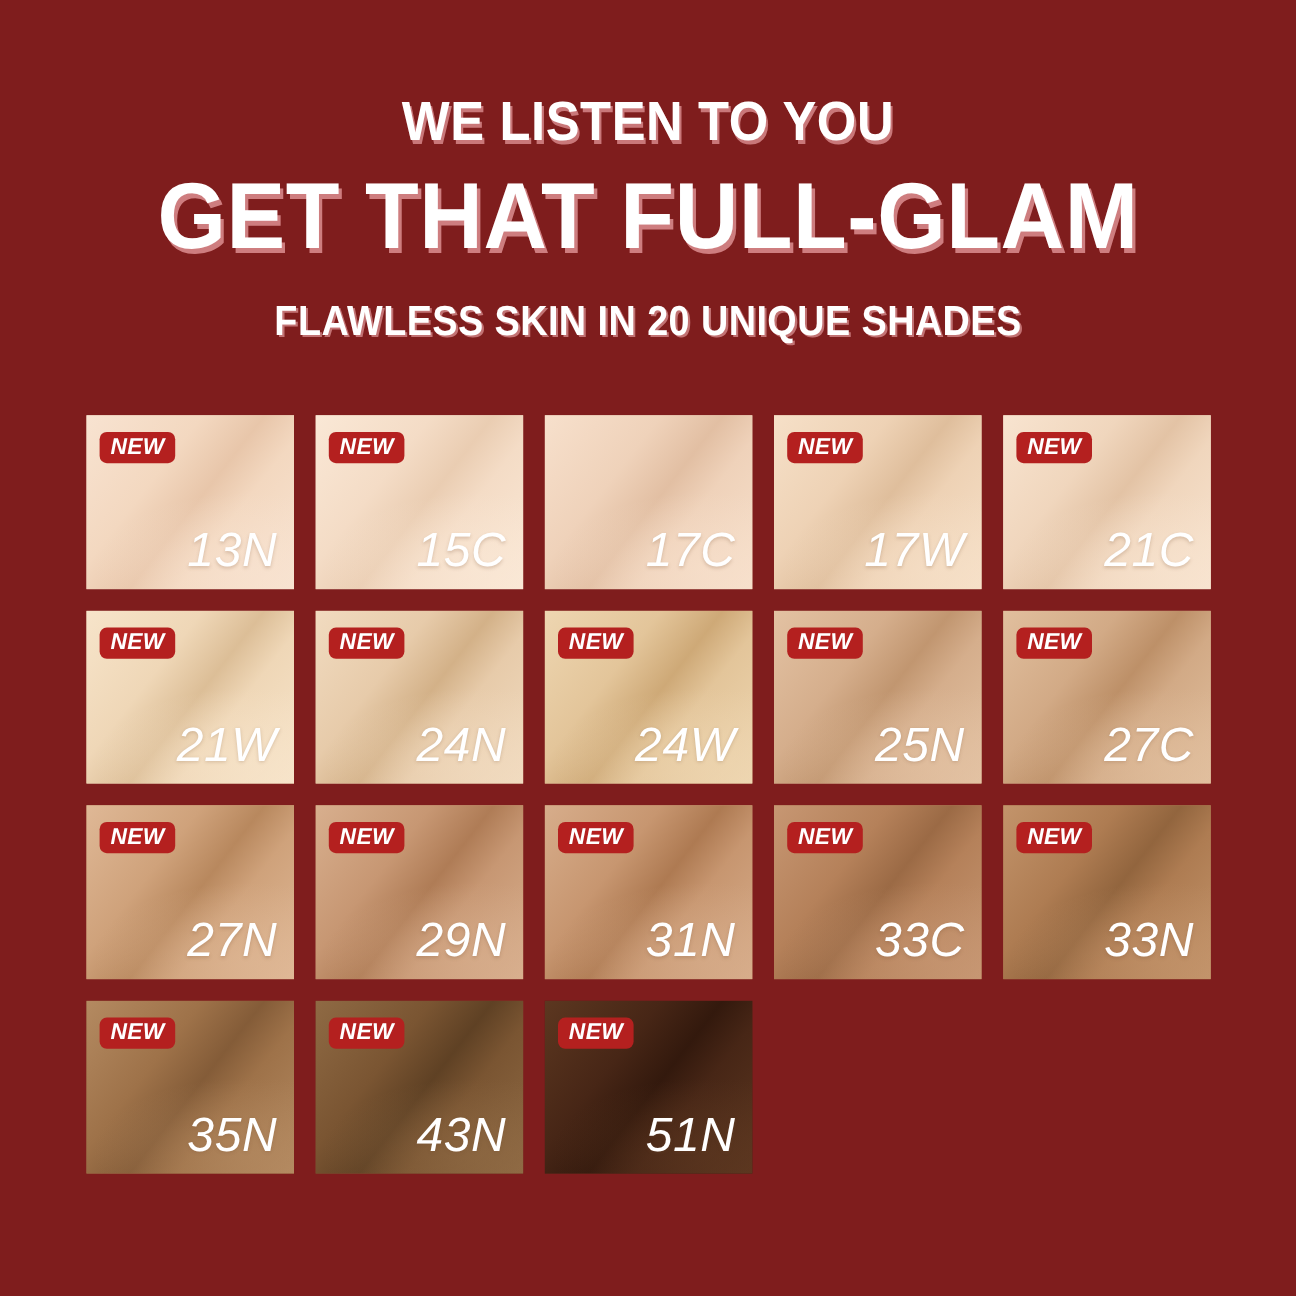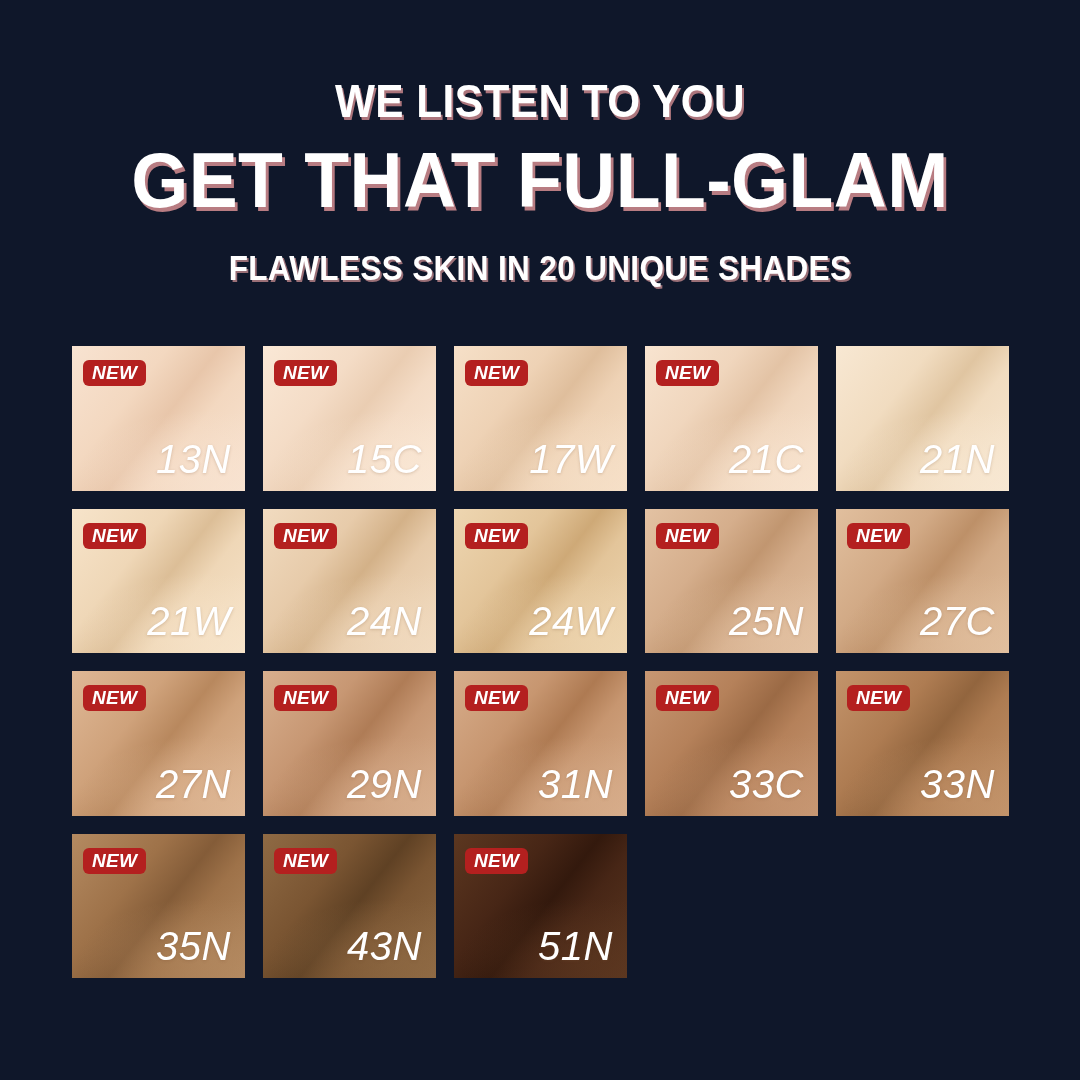--- a/index.html
+++ b/index.html
@@ -5,21 +5,21 @@
   html,body{margin:0;padding:0;}
   body{
     width:1080px;height:1080px;overflow:hidden;
     font-family:"Liberation Sans",sans-serif;
     background:#f5bcbe;
     position:relative;
   }
 
   .banner{
     position:absolute;inset:0;
-    background:#0f172a;
+    background:#7f1d1d;
   }
 
   
   .head-wrap{
     position:absolute;left:0;right:0;top:78px;
     text-align:center;
   }
   .eyebrow{
     font-size:46px;
     font-weight:700;
@@ -111,37 +111,37 @@
         <div class="sheen" style="background: radial-gradient(120% 70% at 78% 88%, rgba(248, 227, 209, 0.6) 0%, transparent 62%);"></div>
         <div class="badge" style="background: rgb(180, 32, 31);">NEW</div>
         <div class="code">13N</div>
       </div>
       <div class="swatch" style="background: rgb(244, 220, 198);">
         <div class="sheen" style="background: linear-gradient(128deg, rgb(250, 232, 214) 0%, rgb(244, 220, 198) 34%, rgb(234, 205, 178) 52%, rgb(244, 220, 198) 66%, rgb(250, 232, 214) 100%);"></div>
         <div class="sheen" style="background: radial-gradient(120% 70% at 78% 88%, rgba(250, 232, 214, 0.6) 0%, transparent 62%);"></div>
         <div class="badge" style="background: rgb(180, 32, 31);">NEW</div>
         <div class="code">15C</div>
       </div>
+      <div class="swatch" style="background: rgb(239, 210, 186);">
+        <div class="sheen" style="background: linear-gradient(128deg, rgb(247, 224, 204) 0%, rgb(239, 210, 186) 34%, rgb(226, 191, 163) 52%, rgb(239, 210, 186) 66%, rgb(247, 224, 204) 100%);"></div>
+        <div class="sheen" style="background: radial-gradient(120% 70% at 78% 88%, rgba(247, 224, 204, 0.6) 0%, transparent 62%);"></div>
+        <div class="code">17C</div>
+      </div>
       <div class="swatch" style="background: rgb(238, 210, 181);">
         <div class="sheen" style="background: linear-gradient(128deg, rgb(246, 224, 200) 0%, rgb(238, 210, 181) 34%, rgb(223, 190, 156) 52%, rgb(238, 210, 181) 66%, rgb(246, 224, 200) 100%);"></div>
         <div class="sheen" style="background: radial-gradient(120% 70% at 78% 88%, rgba(246, 224, 200, 0.6) 0%, transparent 62%);"></div>
         <div class="badge" style="background: rgb(180, 32, 31);">NEW</div>
         <div class="code">17W</div>
       </div>
       <div class="swatch" style="background: rgb(240, 214, 189);">
         <div class="sheen" style="background: linear-gradient(128deg, rgb(248, 228, 208) 0%, rgb(240, 214, 189) 34%, rgb(227, 195, 165) 52%, rgb(240, 214, 189) 66%, rgb(248, 228, 208) 100%);"></div>
         <div class="sheen" style="background: radial-gradient(120% 70% at 78% 88%, rgba(248, 228, 208, 0.6) 0%, transparent 62%);"></div>
         <div class="badge" style="background: rgb(180, 32, 31);">NEW</div>
         <div class="code">21C</div>
       </div>
-      <div class="swatch" style="background: rgb(241, 220, 192);">
-        <div class="sheen" style="background: linear-gradient(128deg, rgb(248, 232, 211) 0%, rgb(241, 220, 192) 34%, rgb(224, 197, 161) 52%, rgb(241, 220, 192) 66%, rgb(248, 232, 211) 100%);"></div>
-        <div class="sheen" style="background: radial-gradient(120% 70% at 78% 88%, rgba(248, 232, 211, 0.6) 0%, transparent 62%);"></div>
-        <div class="code">21N</div>
-      </div>
       <div class="swatch" style="background: rgb(239, 215, 183);">
         <div class="sheen" style="background: linear-gradient(128deg, rgb(247, 228, 202) 0%, rgb(239, 215, 183) 34%, rgb(220, 190, 151) 52%, rgb(239, 215, 183) 66%, rgb(247, 228, 202) 100%);"></div>
         <div class="sheen" style="background: radial-gradient(120% 70% at 78% 88%, rgba(247, 228, 202, 0.6) 0%, transparent 62%);"></div>
         <div class="badge" style="background: rgb(180, 32, 31);">NEW</div>
         <div class="code">21W</div>
       </div>
       <div class="swatch" style="background: rgb(231, 203, 170);">
         <div class="sheen" style="background: linear-gradient(128deg, rgb(241, 219, 192) 0%, rgb(231, 203, 170) 34%, rgb(211, 177, 136) 52%, rgb(231, 203, 170) 66%, rgb(241, 219, 192) 100%);"></div>
         <div class="sheen" style="background: radial-gradient(120% 70% at 78% 88%, rgba(241, 219, 192, 0.6) 0%, transparent 62%);"></div>
         <div class="badge" style="background: rgb(180, 32, 31);">NEW</div>

